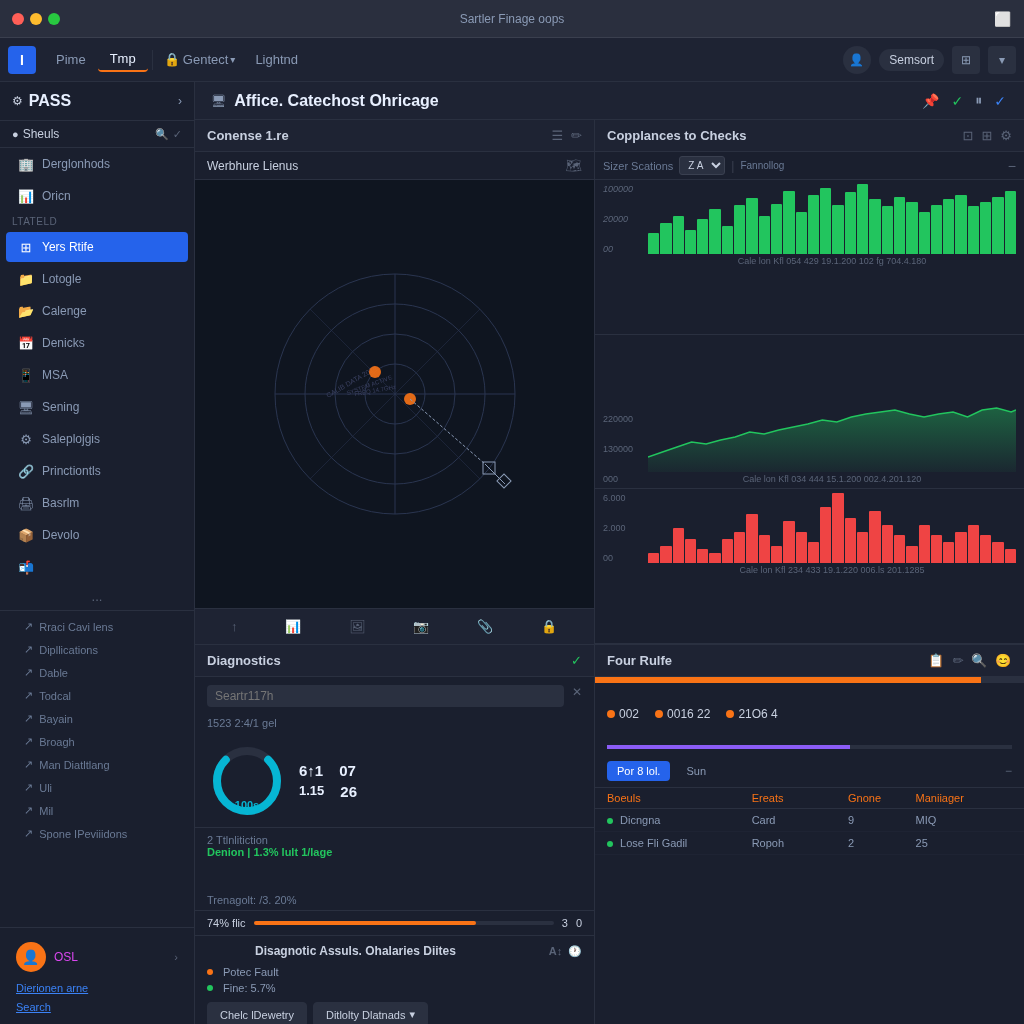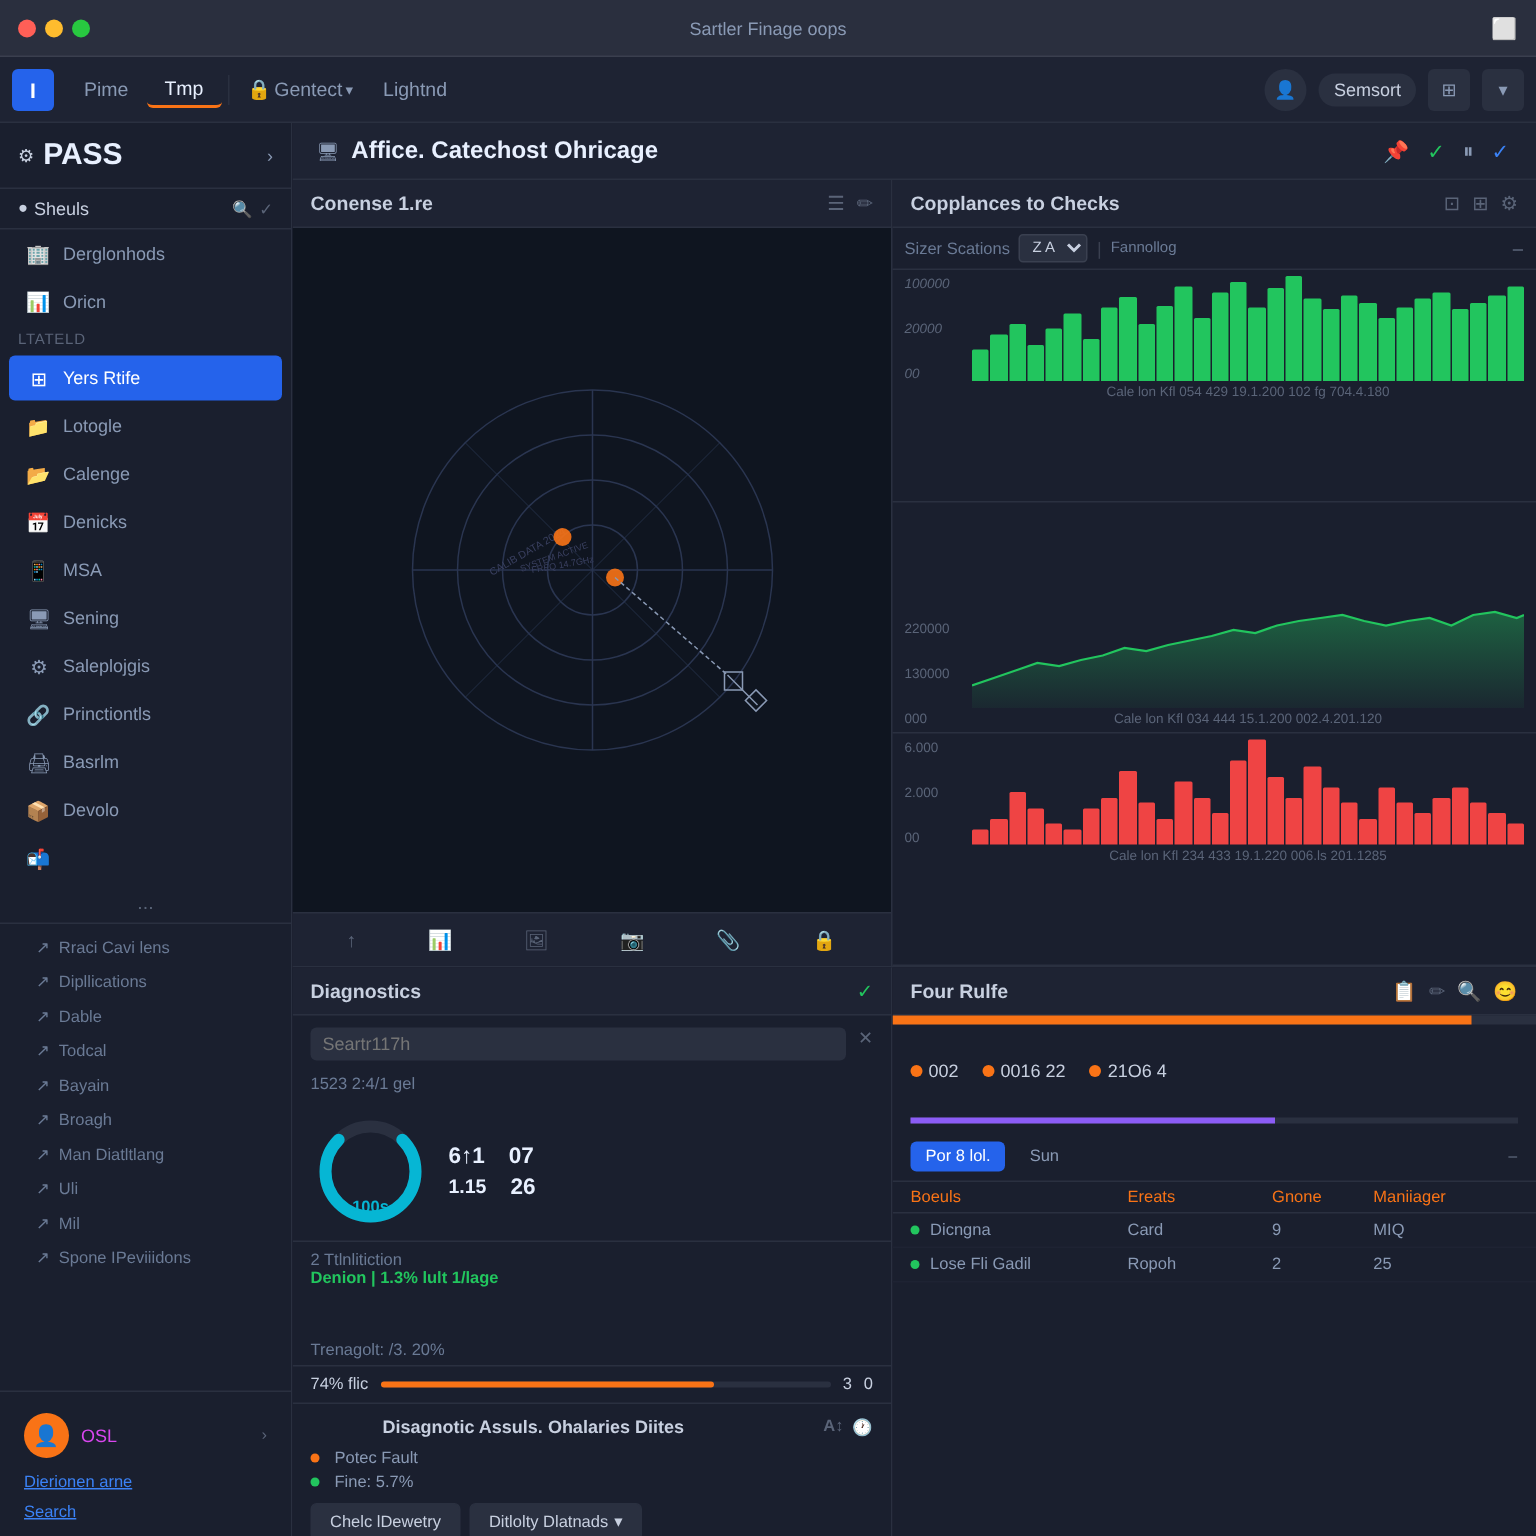--- a/index.html
+++ b/index.html
@@ -108,21 +108,21 @@
       overflow: hidden;
     }
     .sidebar-header {
       display: flex;
       align-items: center;
       padding: 10px 12px;
       border-bottom: 1px solid #2a3040;
     }
     .sidebar-title {
       font-weight: 700;
-      font-size: 20px;
+      font-size: 16px;
       color: #e8f0ff;
       flex: 1;
     }
     .sidebar-chevron { color: #8a9ab5; font-size: 12px; }
     .sidebar-item {
       display: flex;
       align-items: center;
       padding: 7px 12px;
       cursor: pointer;
       border-radius: 4px;
@@ -744,20 +744,24 @@
       </div>
     </div>
 
     <div class="panels-row">
 
       <div class="left-panel">
         <div class="panel-header">
           <span class="panel-title">Conense 1.re</span>
           <span class="panel-action">☰</span>
           <span class="panel-action">✏</span>
+        </div>
+        <div style="display:flex; align-items:center; padding:6px 12px; border-bottom:1px solid #2a3040;">
+          <span style="font-size:12px; color:#c8d0e0; flex:1;">Werbhure Lienus</span>
+          <span class="panel-action">🗺</span>
         </div>
 
         <div class="map-area">
           <svg width="280" height="260" viewBox="0 0 280 260">
 
             <circle cx="140" cy="130" r="120" fill="none" stroke="#2a3550" stroke-width="1"></circle>
             <circle cx="140" cy="130" r="90" fill="none" stroke="#2a3550" stroke-width="1"></circle>
             <circle cx="140" cy="130" r="60" fill="none" stroke="#2a3550" stroke-width="1"></circle>
             <circle cx="140" cy="130" r="30" fill="none" stroke="#2a3550" stroke-width="1"></circle>
 

